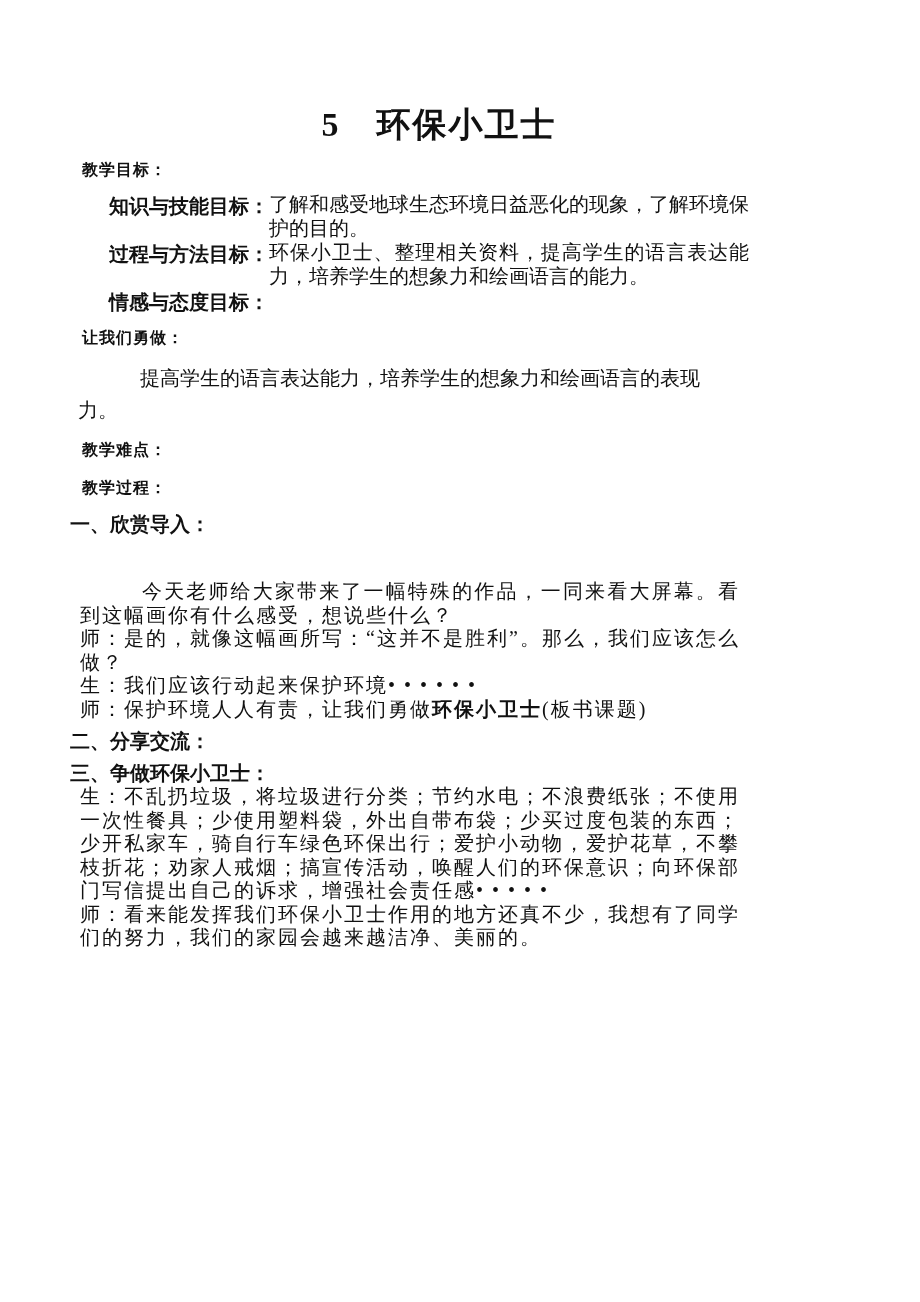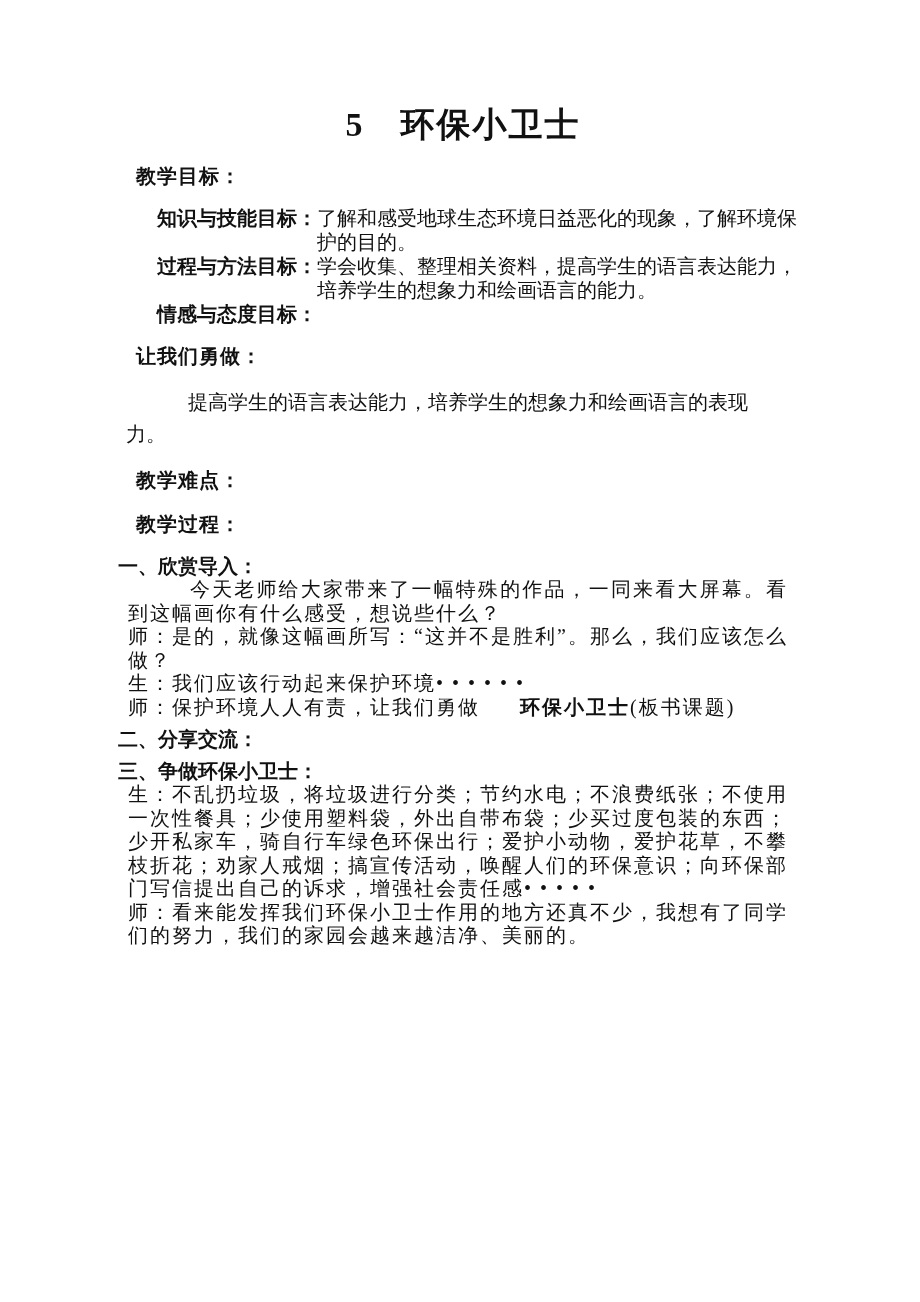--- a/index.html
+++ b/index.html
@@ -5,52 +5,53 @@
   html,body{margin:0;padding:0;background:#e8e8e8;}
   .page{
     position:relative;
     width:920px;height:1302px;
     margin:0 auto;
     background:#ffffff;
     color:#111;
     font-family:"Liberation Serif","DejaVu Serif",serif;
     overflow:hidden;
   }
-  .content{padding:104px 114px 0 120px;}
+  .content{padding:104px 114px 0 72px;}
   .doc-title{
     margin:0;
     text-align:center;
     font-size:34px;
     line-height:42px;
     font-weight:bold;
     letter-spacing:2px;
   }
   h2.heading{
-    margin:16px;
-    font-size:20px;
+    margin:10px;
+    font-size:16px;
     line-height:28px;
     font-weight:bold;
     letter-spacing:1px;
   }
   .h-objectives{margin-top:50px;}
   .h-keypoint,.h-difficulty,.h-process{margin-top:16px;}
   .objectives{
     margin:8px 0 0 37px;
     font-size:20px;
     line-height:24px;
   }
   .obj-row{display:flex;align-items:flex-start;}
   .obj-label{
     flex:0 0 149px;
     font-weight:bold;
     white-space:nowrap;
   }
   .obj-text{
     flex:0 0 480px;
     text-align:justify;
+    font-family:Liberation Mono, monospace;
   }
   .sect-para{
     margin:10px 0 0 6px;
     font-size:20px;
     line-height:32px;
     text-indent:62px;
     width:660px;
   }
   .part-head{
     display:flex;
@@ -62,40 +63,40 @@
   .part-num{flex:0 0 32px;}
   .part-body{margin-left:8px;}
   .part-body p{
     margin:0;
     font-size:20px;
     line-height:23.5px;
     letter-spacing:2px;
     text-align:justify;
     width:660px;
   }
-  .part-body p.p-indent{text-indent:62px;}
-  .part-body b{font-weight:bold;margin-left:40px;}
+  .part-body p.p-indent{text-indent:62px;margin-top:44px;}
+  .part-body b{font-weight:bold;}
 </style>
 </head>
 <body>
 
 <div class="page">
   <div class="content">
 
     <h1 class="doc-title">5　环保小卫士</h1>
 
     <h2 class="heading h-objectives">教学目标：</h2>
     <div class="objectives">
       <div class="obj-row">
         <span class="obj-label">知识与技能目标：</span>
         <span class="obj-text">了解和感受地球生态环境日益恶化的现象，了解环境保护的目的。</span>
       </div>
       <div class="obj-row">
         <span class="obj-label">过程与方法目标：</span>
-        <span class="obj-text">学会收集、整理相关资料，提高学生的语言表达能力，培养学生的想象力和绘画语言的能力。</span>
+        <span class="obj-text">环保小卫士、整理相关资料，提高学生的语言表达能力，培养学生的想象力和绘画语言的能力。</span>
       </div>
       <div class="obj-row">
         <span class="obj-label">情感与态度目标：</span>
       </div>
     </div>
 
     <h2 class="heading h-keypoint">让我们勇做：</h2>
     <p class="sect-para">提高学生的语言表达能力，培养学生的想象力和绘画语言的表现力。</p>
 
     <h2 class="heading h-difficulty">教学难点：</h2>

